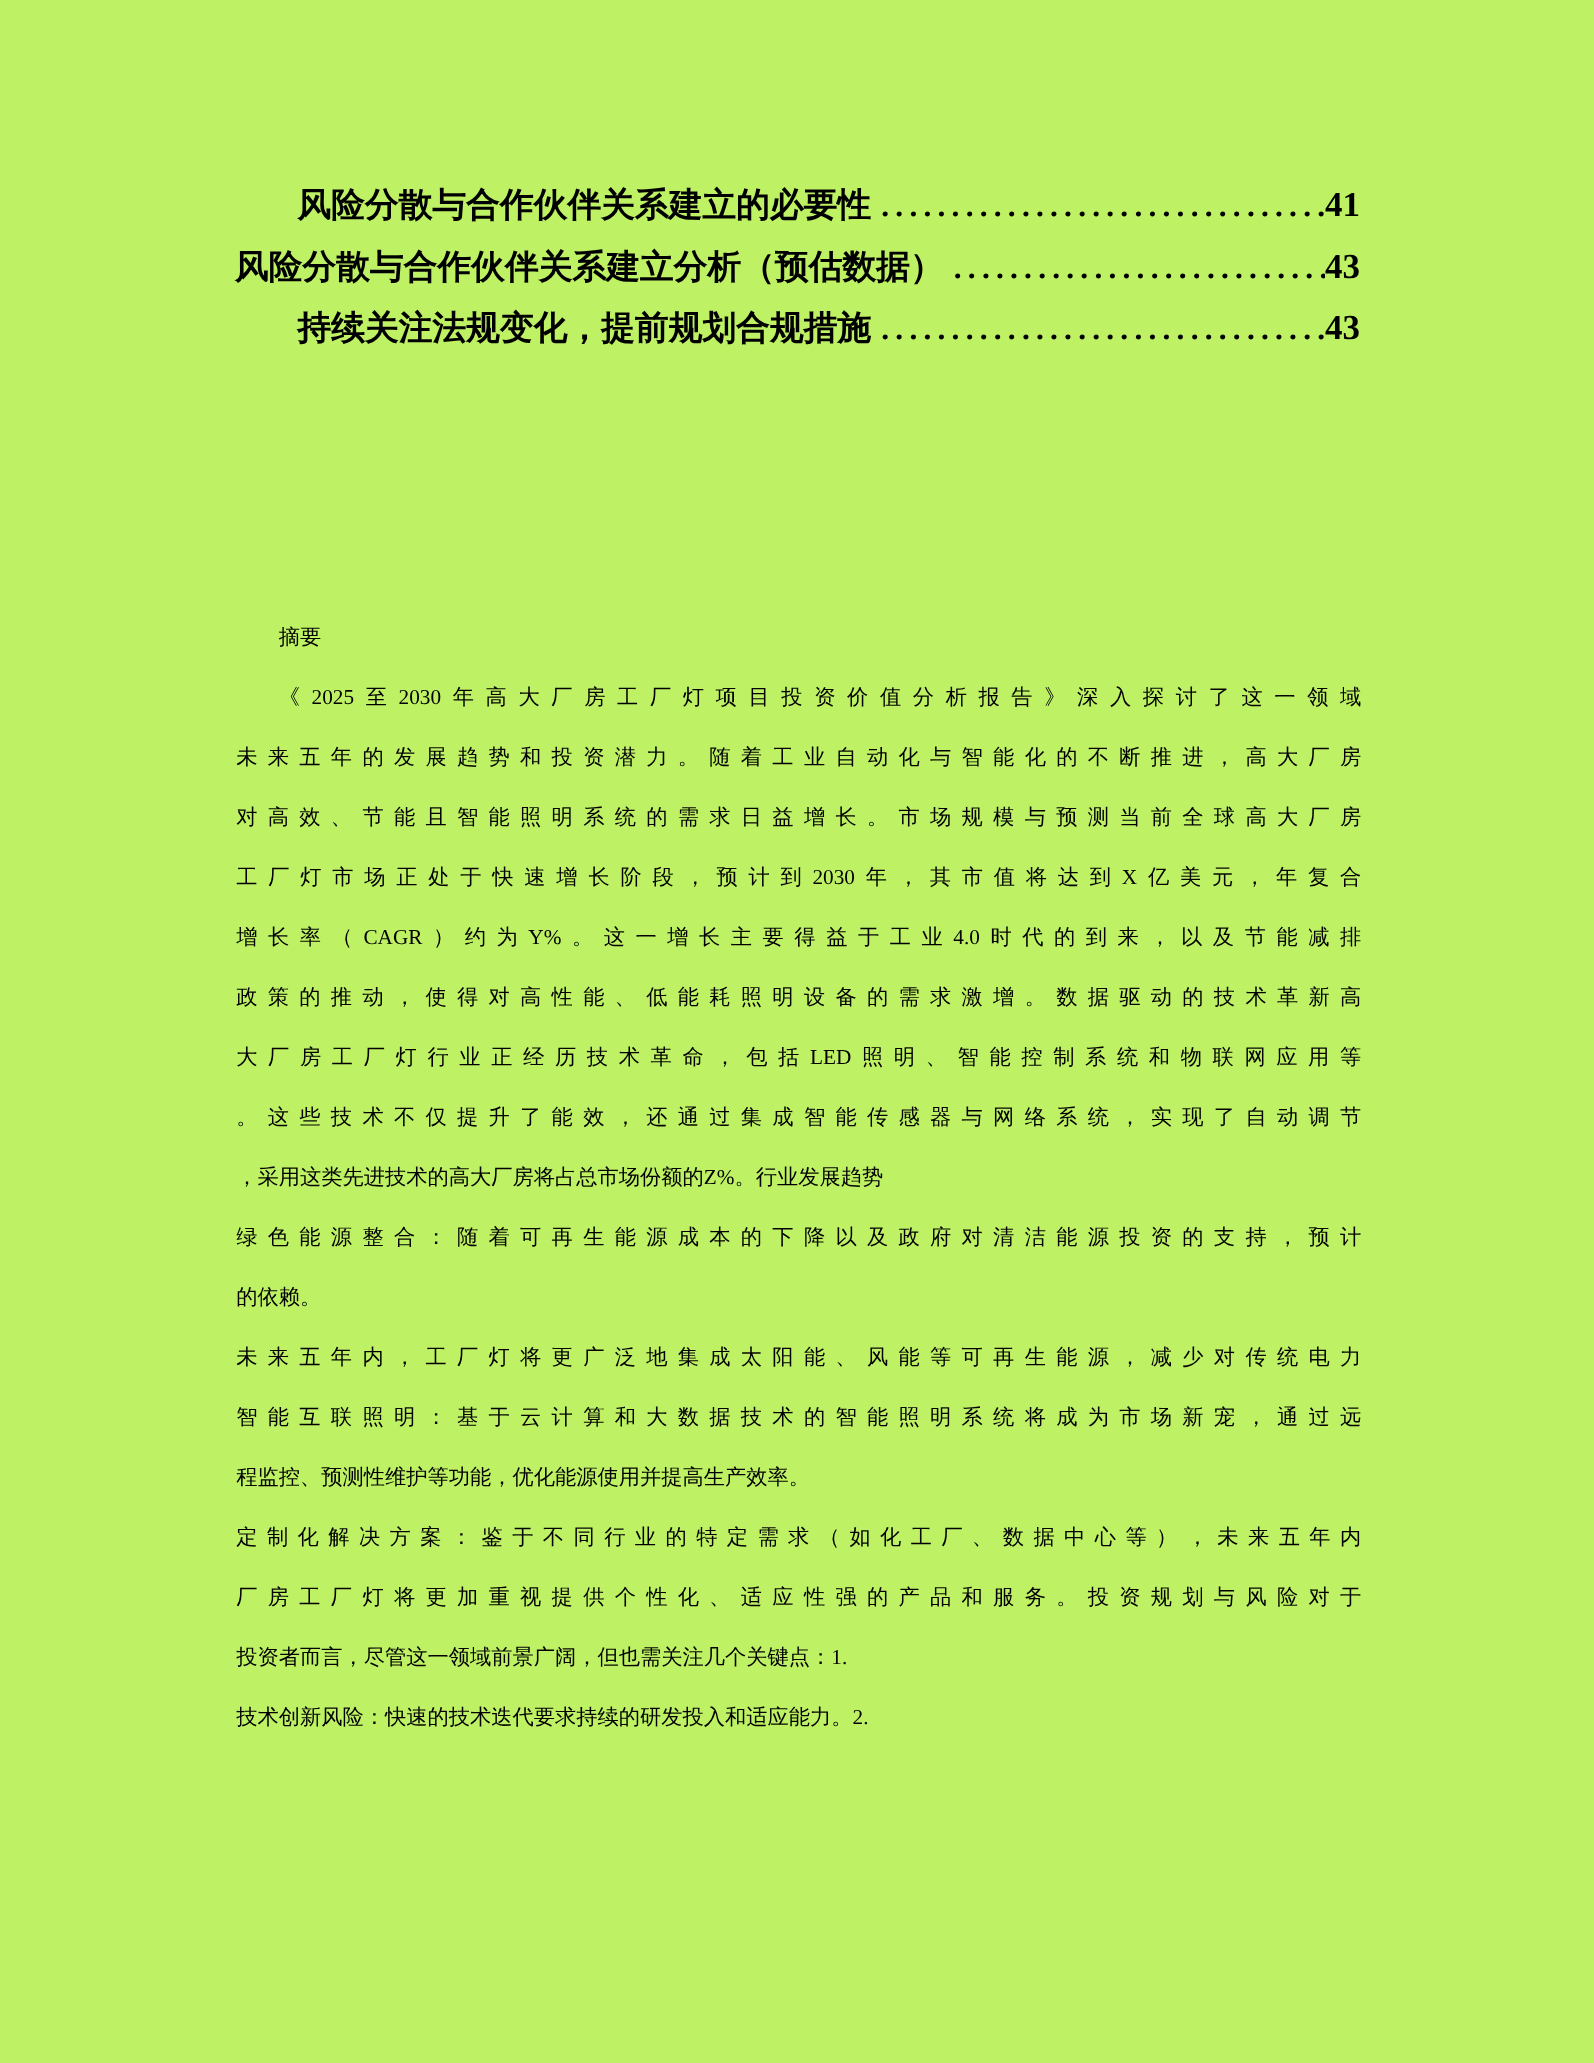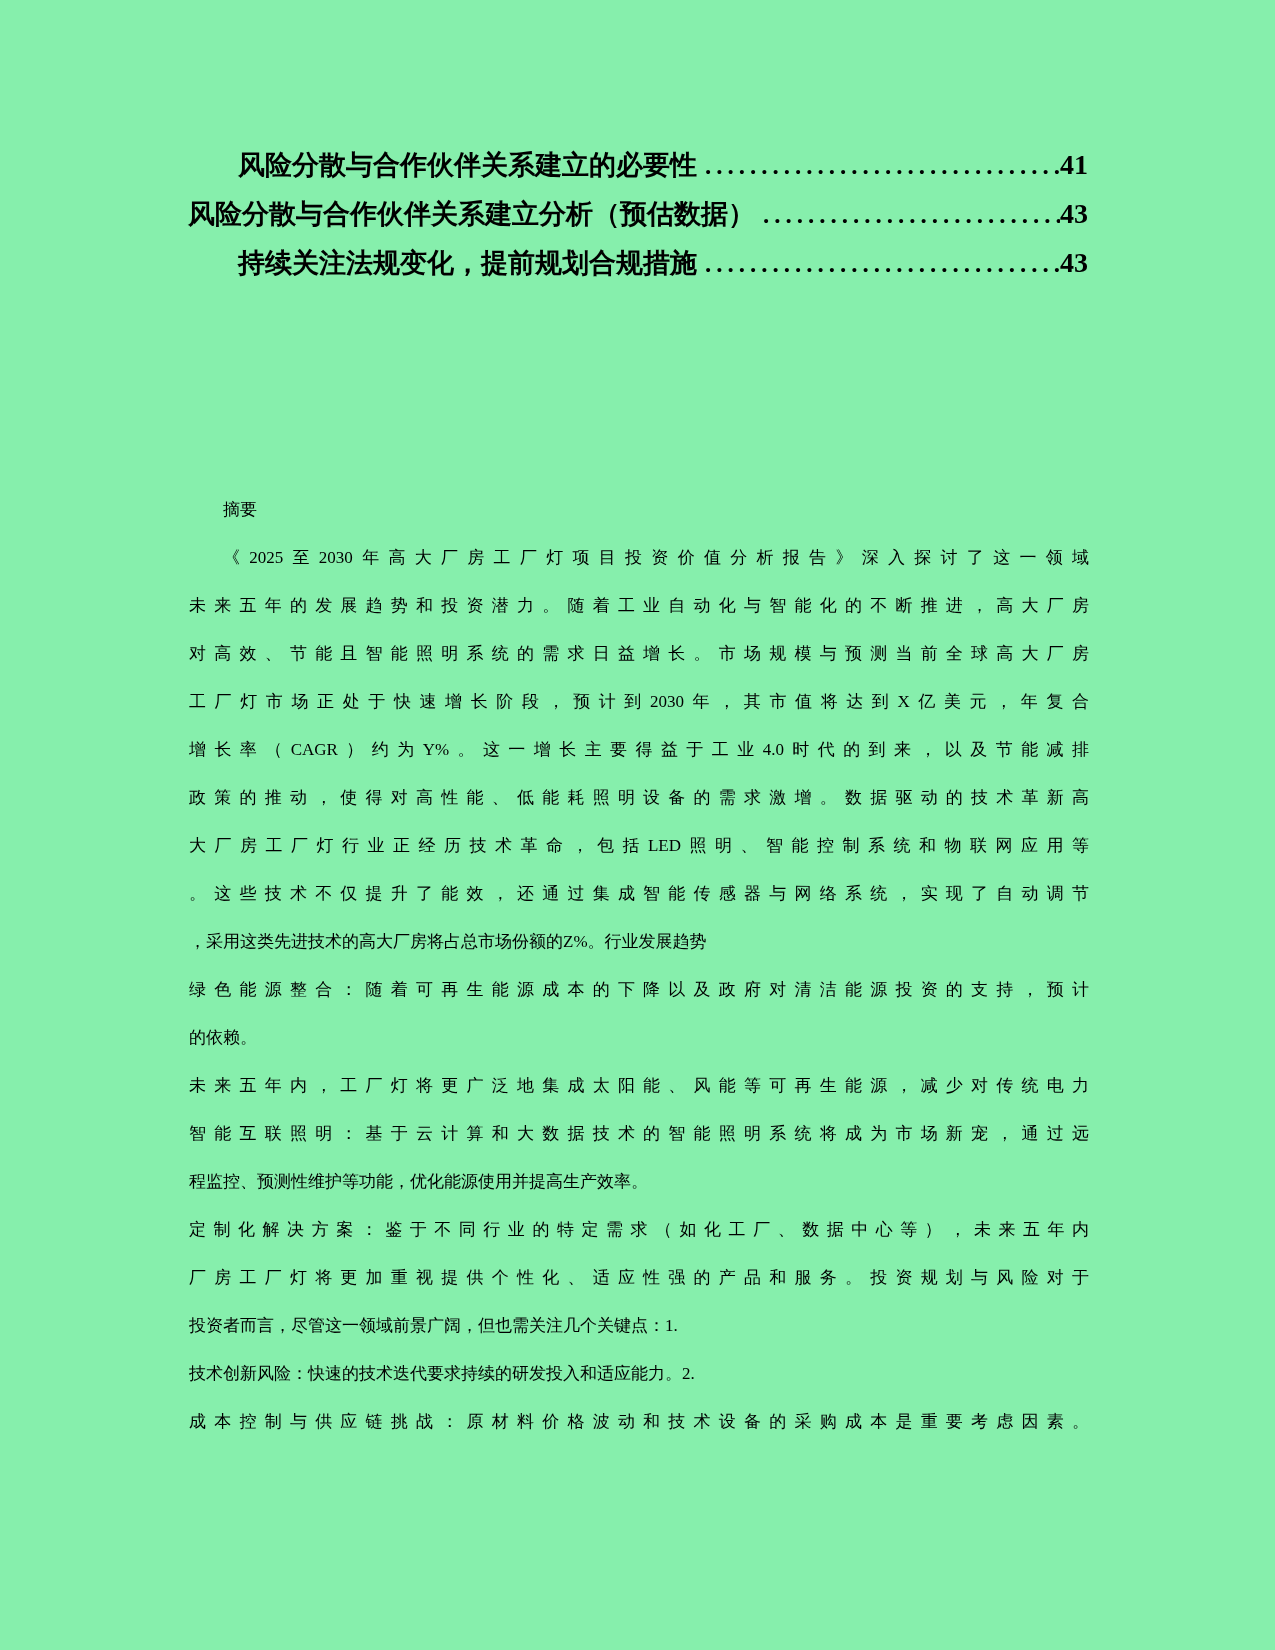--- a/index.html
+++ b/index.html
@@ -1,19 +1,19 @@
 <!DOCTYPE html>
 <html><head>
 <meta charset="utf-8">
 <style>
   html,body{margin:0;padding:0;background:#ffffff;}
   .page{
     position:relative;
     width:1275px;height:1650px;
-    background:#86efac;color:#000000;
+    background:#bef264;color:#000000;
     overflow:hidden;
     font-family:"Liberation Serif","DejaVu Serif",serif;
   }
   
   .toc{
     position:absolute;left:188px;top:140px;width:900px;
   }
   .toc-entry{
     display:flex;align-items:baseline;
     height:49px;line-height:49px;
@@ -80,15 +80,14 @@
       <div class="bline">，采用这类先进技术的高大厂房将占总市场份额的Z%。行业发展趋势</div>
       <div class="bline full">绿色能源整合：随着可再生能源成本的下降以及政府对清洁能源投资的支持，预计</div>
       <div class="bline">的依赖。</div>
       <div class="bline full">未来五年内，工厂灯将更广泛地集成太阳能、风能等可再生能源，减少对传统电力</div>
       <div class="bline full">智能互联照明：基于云计算和大数据技术的智能照明系统将成为市场新宠，通过远</div>
       <div class="bline">程监控、预测性维护等功能，优化能源使用并提高生产效率。</div>
       <div class="bline full">定制化解决方案：鉴于不同行业的特定需求（如化工厂、数据中心等），未来五年内</div>
       <div class="bline full">厂房工厂灯将更加重视提供个性化、适应性强的产品和服务。投资规划与风险对于</div>
       <div class="bline">投资者而言，尽管这一领域前景广阔，但也需关注几个关键点：1.</div>
       <div class="bline">技术创新风险：快速的技术迭代要求持续的研发投入和适应能力。2.</div>
-      <div class="bline full">成本控制与供应链挑战：原材料价格波动和技术设备的采购成本是重要考虑因素。</div>
     </div>
 </div>
 
 </body></html>

